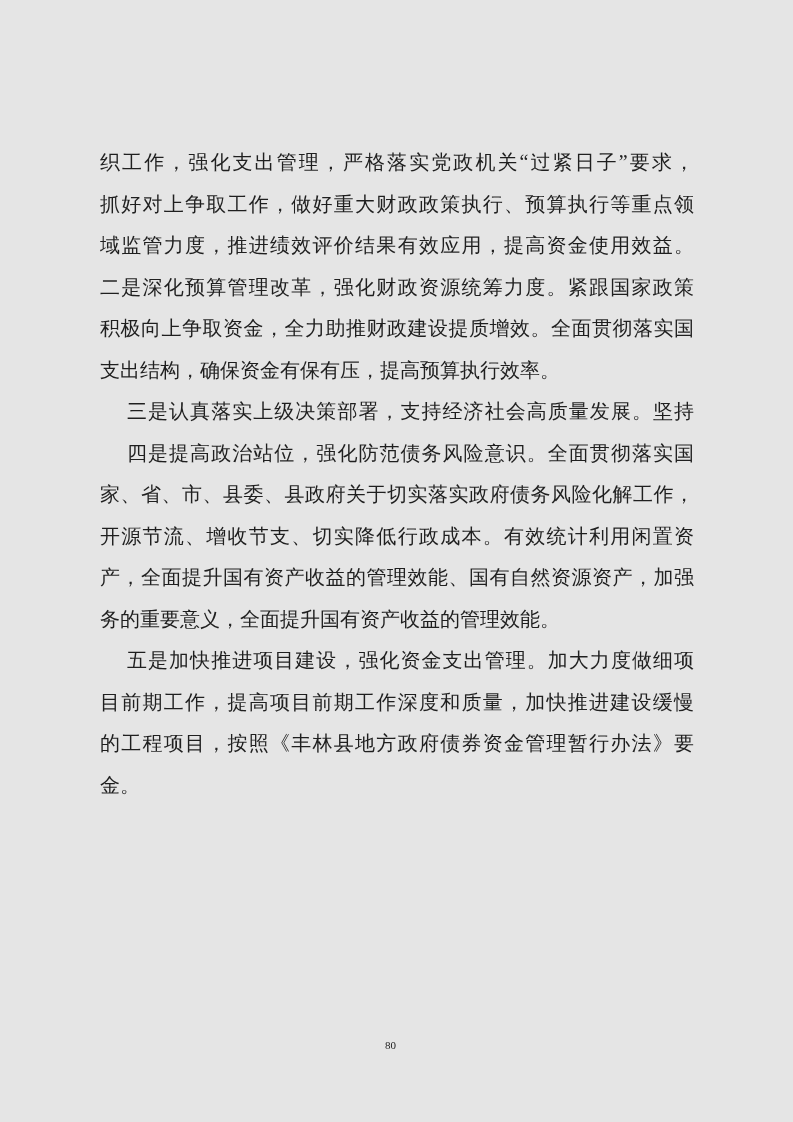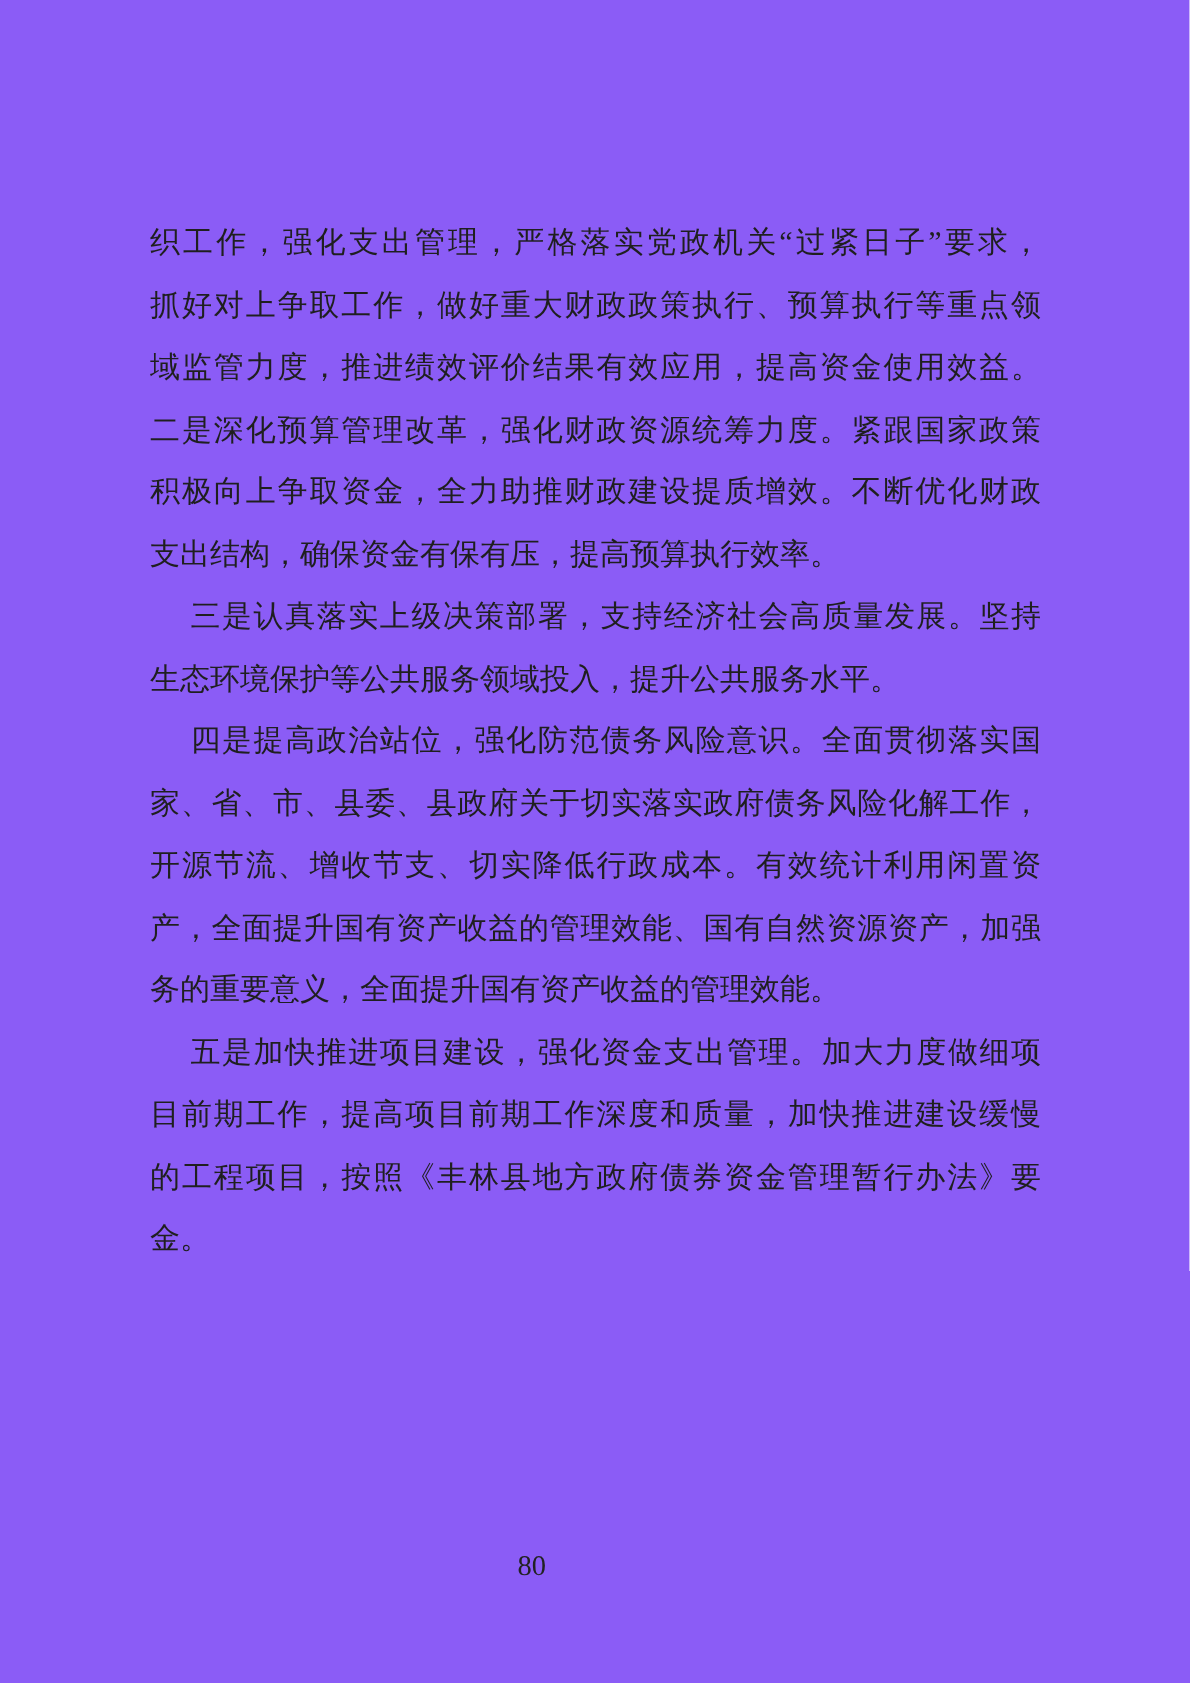--- a/index.html
+++ b/index.html
@@ -43,42 +43,42 @@
   }
   .line.indent {
     text-indent: 27px;
   }
   .page-number {
     position: absolute;
     top: 1036px;
     left: 0;
     width: 709px;
     text-align: center;
-    font-size: 19px;
+    font-size: 11px;
     line-height: 18px;
     color: #222222;
     font-family: "Liberation Serif", "DejaVu Serif", serif;
+    padding-left: 36px;
   }
 </style>
 </head>
 <body>
 
-<div class="page" style="background: #8b5cf6;">
+<div class="page" style="background: #e5e5e5;">
   <div class="doc-body" id="doc-body" style="color: rgb(31, 31, 31);">
       <div class="paragraph">
         <div class="line">织工作，强化支出管理，严格落实党政机关“过紧日子”要求，</div>
         <div class="line">抓好对上争取工作，做好重大财政政策执行、预算执行等重点领</div>
         <div class="line">域监管力度，推进绩效评价结果有效应用，提高资金使用效益。</div>
         <div class="line">二是深化预算管理改革，强化财政资源统筹力度。紧跟国家政策</div>
-        <div class="line">积极向上争取资金，全力助推财政建设提质增效。不断优化财政</div>
+        <div class="line">积极向上争取资金，全力助推财政建设提质增效。全面贯彻落实国</div>
         <div class="line para-last">支出结构，确保资金有保有压，提高预算执行效率。</div>
       </div>
       <div class="paragraph">
         <div class="line indent">三是认真落实上级决策部署，支持经济社会高质量发展。坚持</div>
-        <div class="line para-last">生态环境保护等公共服务领域投入，提升公共服务水平。</div>
       </div>
       <div class="paragraph">
         <div class="line indent">四是提高政治站位，强化防范债务风险意识。全面贯彻落实国</div>
         <div class="line">家、省、市、县委、县政府关于切实落实政府债务风险化解工作，</div>
         <div class="line">开源节流、增收节支、切实降低行政成本。有效统计利用闲置资</div>
         <div class="line">产，全面提升国有资产收益的管理效能、国有自然资源资产，加强</div>
         <div class="line para-last">务的重要意义，全面提升国有资产收益的管理效能。</div>
       </div>
       <div class="paragraph">
         <div class="line indent">五是加快推进项目建设，强化资金支出管理。加大力度做细项</div>

